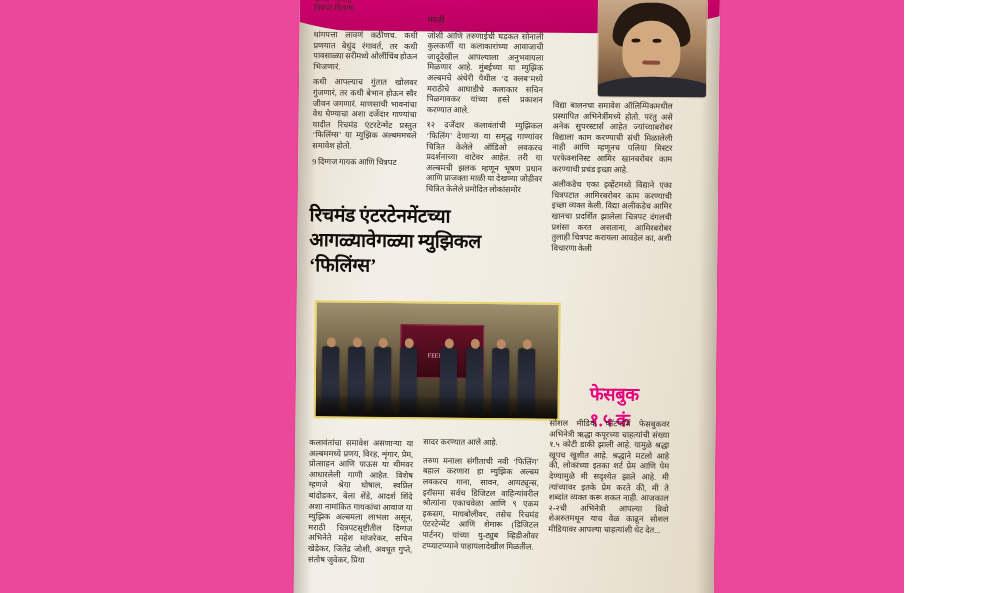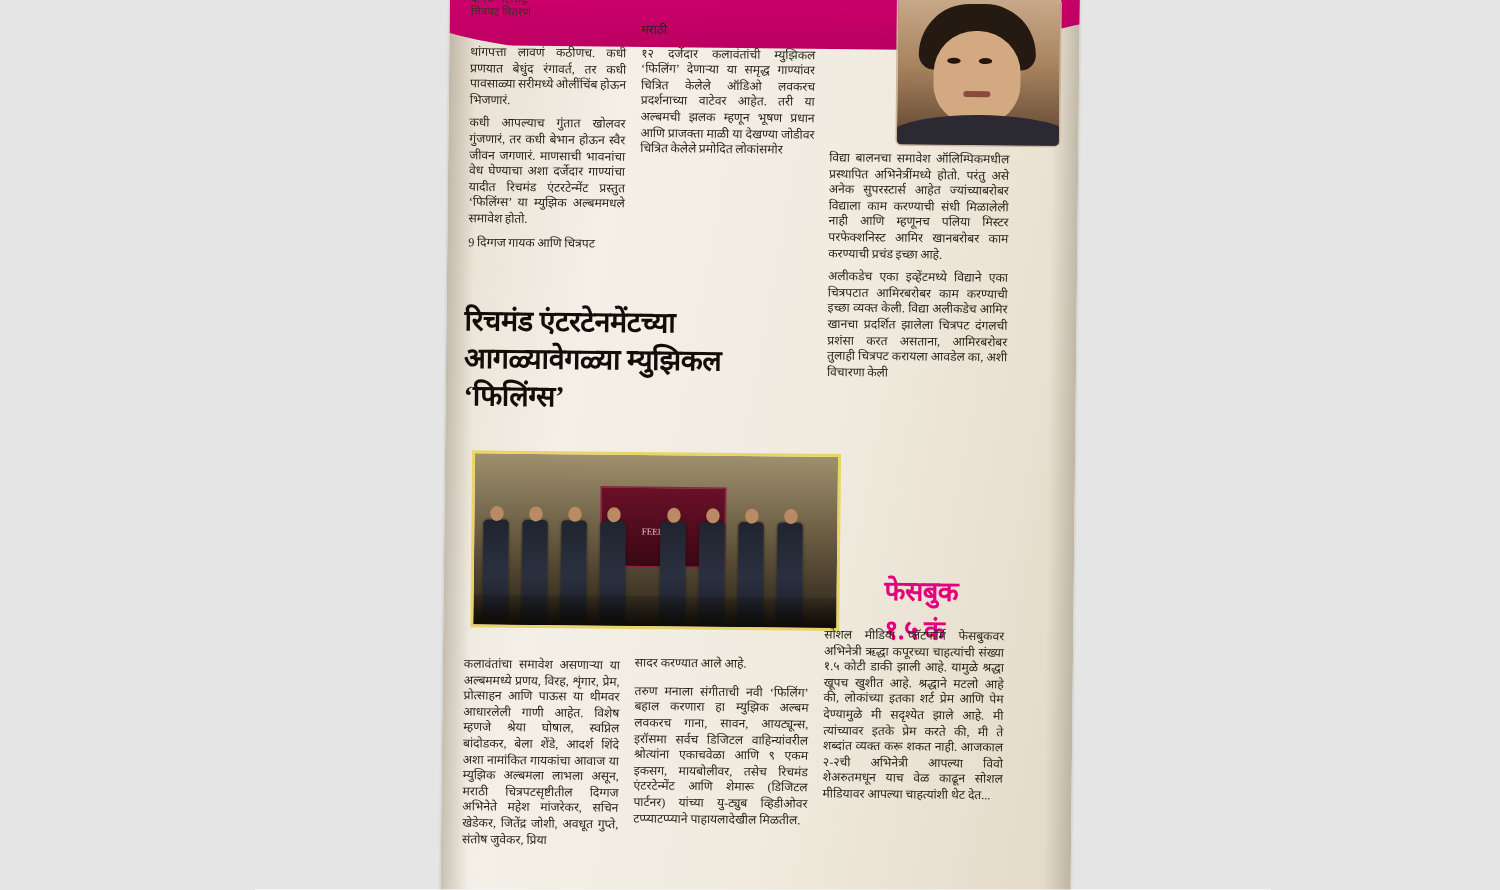--- a/index.html
+++ b/index.html
@@ -1,18 +1,18 @@
 <!DOCTYPE html>
 <html><head>
 <meta charset="utf-8">
 <style>
   html,body{margin:0;padding:0;background:#ffffff;}
   body{width:1000px;height:593px;overflow:hidden;font-family:"DejaVu Sans",sans-serif;}
 
-  #page{position:relative;width:1000px;height:593px;background:#e5e5e5;overflow:hidden;}
+  #page{position:relative;width:904px;height:593px;background:#ec4899;overflow:hidden;}
 
   
   #clipping{
     position:absolute;
     left:300px; top:-10px;
     width:420px; height:615px;
     background:#f3efe6;
     transform:rotate(0.6deg);
     transform-origin:top left;
     box-shadow:0 0 2px rgba(0,0,0,.18);
@@ -192,20 +192,21 @@
     <div class="cols">
 
       <div class="col c1">
         <p>थांगपत्ता लावणं कठीणच. कधी प्रणयात बेधुंद रंगावर्त, तर कधी पावसाळ्या सरीमध्ये ओलींचिंब होऊन भिजणारं.</p>
         <p>कधी आपल्याच गुंतात खोलवर गुंजणारं, तर कधी बेभान होऊन स्वैर जीवन जगणारं. माणसाची भावनांचा वेध घेण्याचा अशा दर्जेदार गाण्यांचा यादीत रिचमंड एंटरटेन्मेंट प्रस्तुत ‘फिलिंग्स’ या म्युझिक अल्बममधले समावेश होतो.</p>
         <p>9 दिग्गज गायक आणि चित्रपट</p>
       </div>
 
       <div class="col c2">
         <p>मराठी</p>
+        <p>जोशी आणि तरुणाईची घडकत सोनाली कुलकर्णी या कलाकारांच्या आवाजाची जादूदेखील आपल्याला अनुभवायला मिळणार आहे. मुंबईच्या या म्युझिक अल्बमचे अंधेरी येथील ‘द क्लब’मध्ये मराठीचे आघाडीचे कलाकार सचिन पिळगावकर यांच्या हस्ते प्रकाशन करण्यात आले.</p>
         <p>१२ दर्जेदार कलावंतांची म्युझिकल ‘फिलिंग’ देणाऱ्या या समृद्ध गाण्यांवर चित्रित केलेले ऑडिओ लवकरच प्रदर्शनाच्या वाटेवर आहेत. तरी या अल्बमची झलक म्हणून भूषण प्रधान आणि प्राजक्ता माळी या देखण्या जोडीवर चित्रित केलेले प्रमोदित लोकांसमोर</p>
       </div>
 
       <div class="col c3">
         <p>विद्या बालनचा समावेश ऑलिम्पिकमधील प्रस्थापित अभिनेत्रींमध्ये होतो. परंतु असे अनेक सुपरस्टार्स आहेत ज्यांच्याबरोबर विद्याला काम करण्याची संधी मिळालेली नाही आणि म्हणूनच पलिया मिस्टर परफेक्शनिस्ट आमिर खानबरोबर काम करण्याची प्रचंड इच्छा आहे.</p>
         <p>अलीकडेच एका इव्हेंटमध्ये विद्याने एका चित्रपटात आमिरबरोबर काम करण्याची इच्छा व्यक्त केली. विद्या अलीकडेच आमिर खानचा प्रदर्शित झालेला चित्रपट दंगलची प्रशंसा करत असताना, आमिरबरोबर तुलाही चित्रपट करायला आवडेल का, अशी विचारणा केली</p>
       </div>
     </div>
 
     <div class="headline">रिचमंड एंटरटेनमेंटच्या आगळ्यावेगळ्या म्युझिकल ‘फिलिंग्स’</div>

